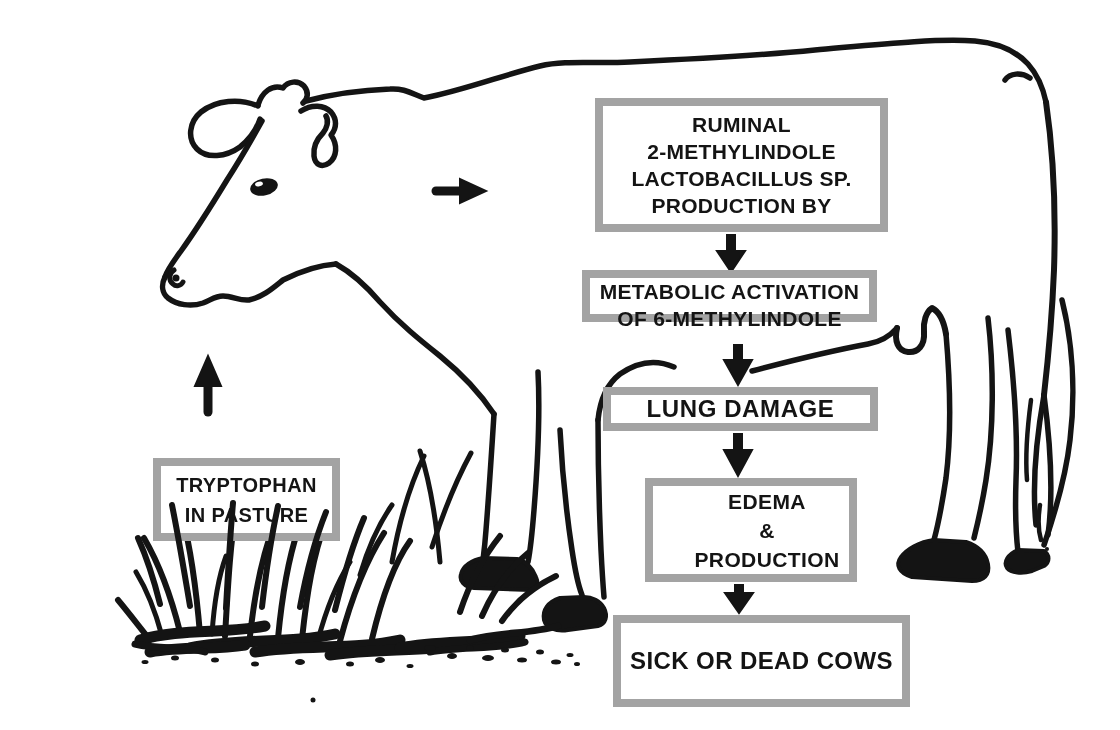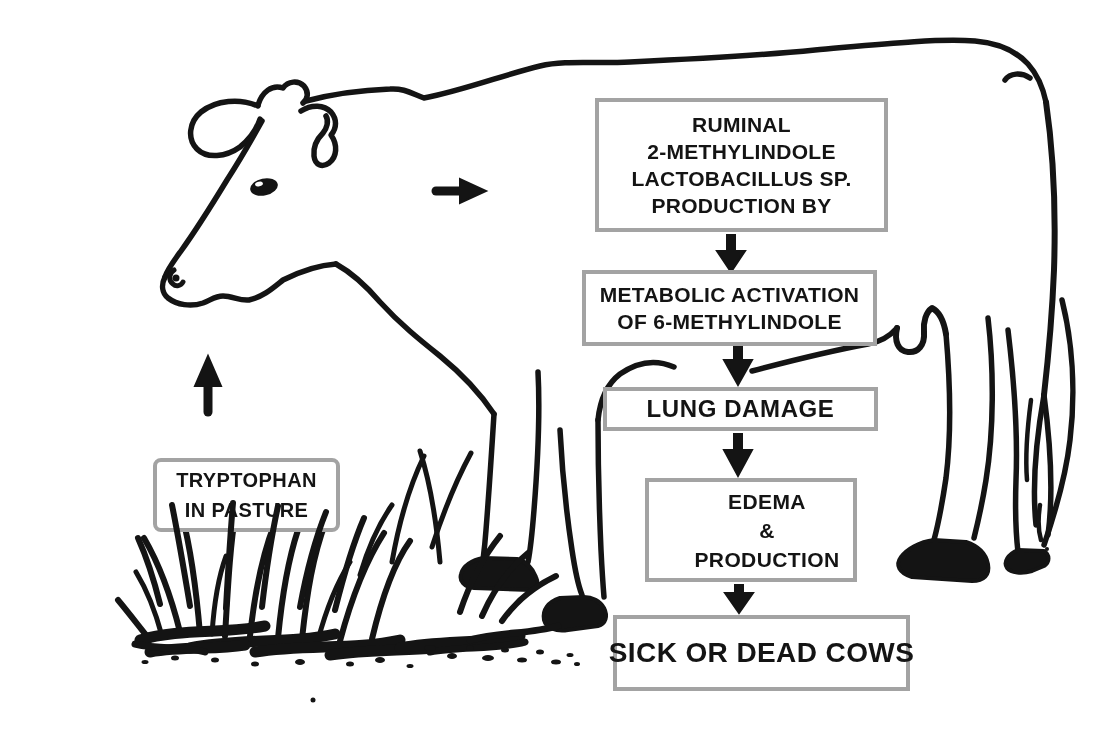--- a/index.html
+++ b/index.html
@@ -3,32 +3,32 @@
 <meta charset="utf-8">
 <style>
   html,body{margin:0;padding:0;background:#e8e8e8;}
   .page{
     position:relative;width:1120px;height:730px;background:#ffffff;
     overflow:hidden;font-family:"Liberation Sans", sans-serif;
   }
   .layer{position:absolute;left:0;top:0;width:1120px;height:730px;}
   .z1{z-index:1}.z3{z-index:3}
   .fbox{
-    position:absolute;background:#ffffff;border:4px solid #a3a3a3;
+    position:absolute;background:#ffffff;border:8px solid #a3a3a3;
     box-sizing:border-box;display:flex;flex-direction:column;
     align-items:center;justify-content:center;text-align:center;
     color:#141414;font-weight:bold;z-index:2;
   }
   .fbox .ln{display:block;white-space:nowrap;}
   .box-ruminal   {left:595px;top:98px; width:293px;height:134px;font-size:21px;line-height:27px;letter-spacing:.3px;}
-  .box-metabolic {left:582px;top:270px;width:295px;height:76px; font-size:21px;line-height:27px;letter-spacing:.3px;}
+  .box-metabolic {left:582px;top:270px;width:295px;height:52px; font-size:21px;line-height:27px;letter-spacing:.3px;justify-content:space-between;}
   .box-lung      {left:603px;top:387px;width:275px;height:44px; font-size:24px;line-height:36px;letter-spacing:.6px;}
   .box-edema     {left:645px;top:478px;width:212px;height:104px;font-size:21px;line-height:29px;letter-spacing:.4px;padding-left:32px;}
-  .box-sick      {left:613px;top:615px;width:297px;height:76px; font-size:28px;line-height:30px;letter-spacing:.4px;}
-  .box-tryptophan{left:153px;top:458px;width:187px;height:74px; font-size:20px;line-height:30px;letter-spacing:.4px;border-radius:8px;}
+  .box-sick      {left:613px;top:615px;width:297px;height:92px; font-size:24px;line-height:30px;letter-spacing:.4px;}
+  .box-tryptophan{left:153px;top:458px;width:187px;height:83px; font-size:20px;line-height:30px;letter-spacing:.4px;}
   svg{display:block;}
 </style>
 </head>
 <body>
 
 <div class="page">
 
   <svg class="layer z1" viewBox="0 0 1120 730">
     <g stroke="#141414" stroke-width="5.5" fill="none" stroke-linecap="round" stroke-linejoin="round">
 

